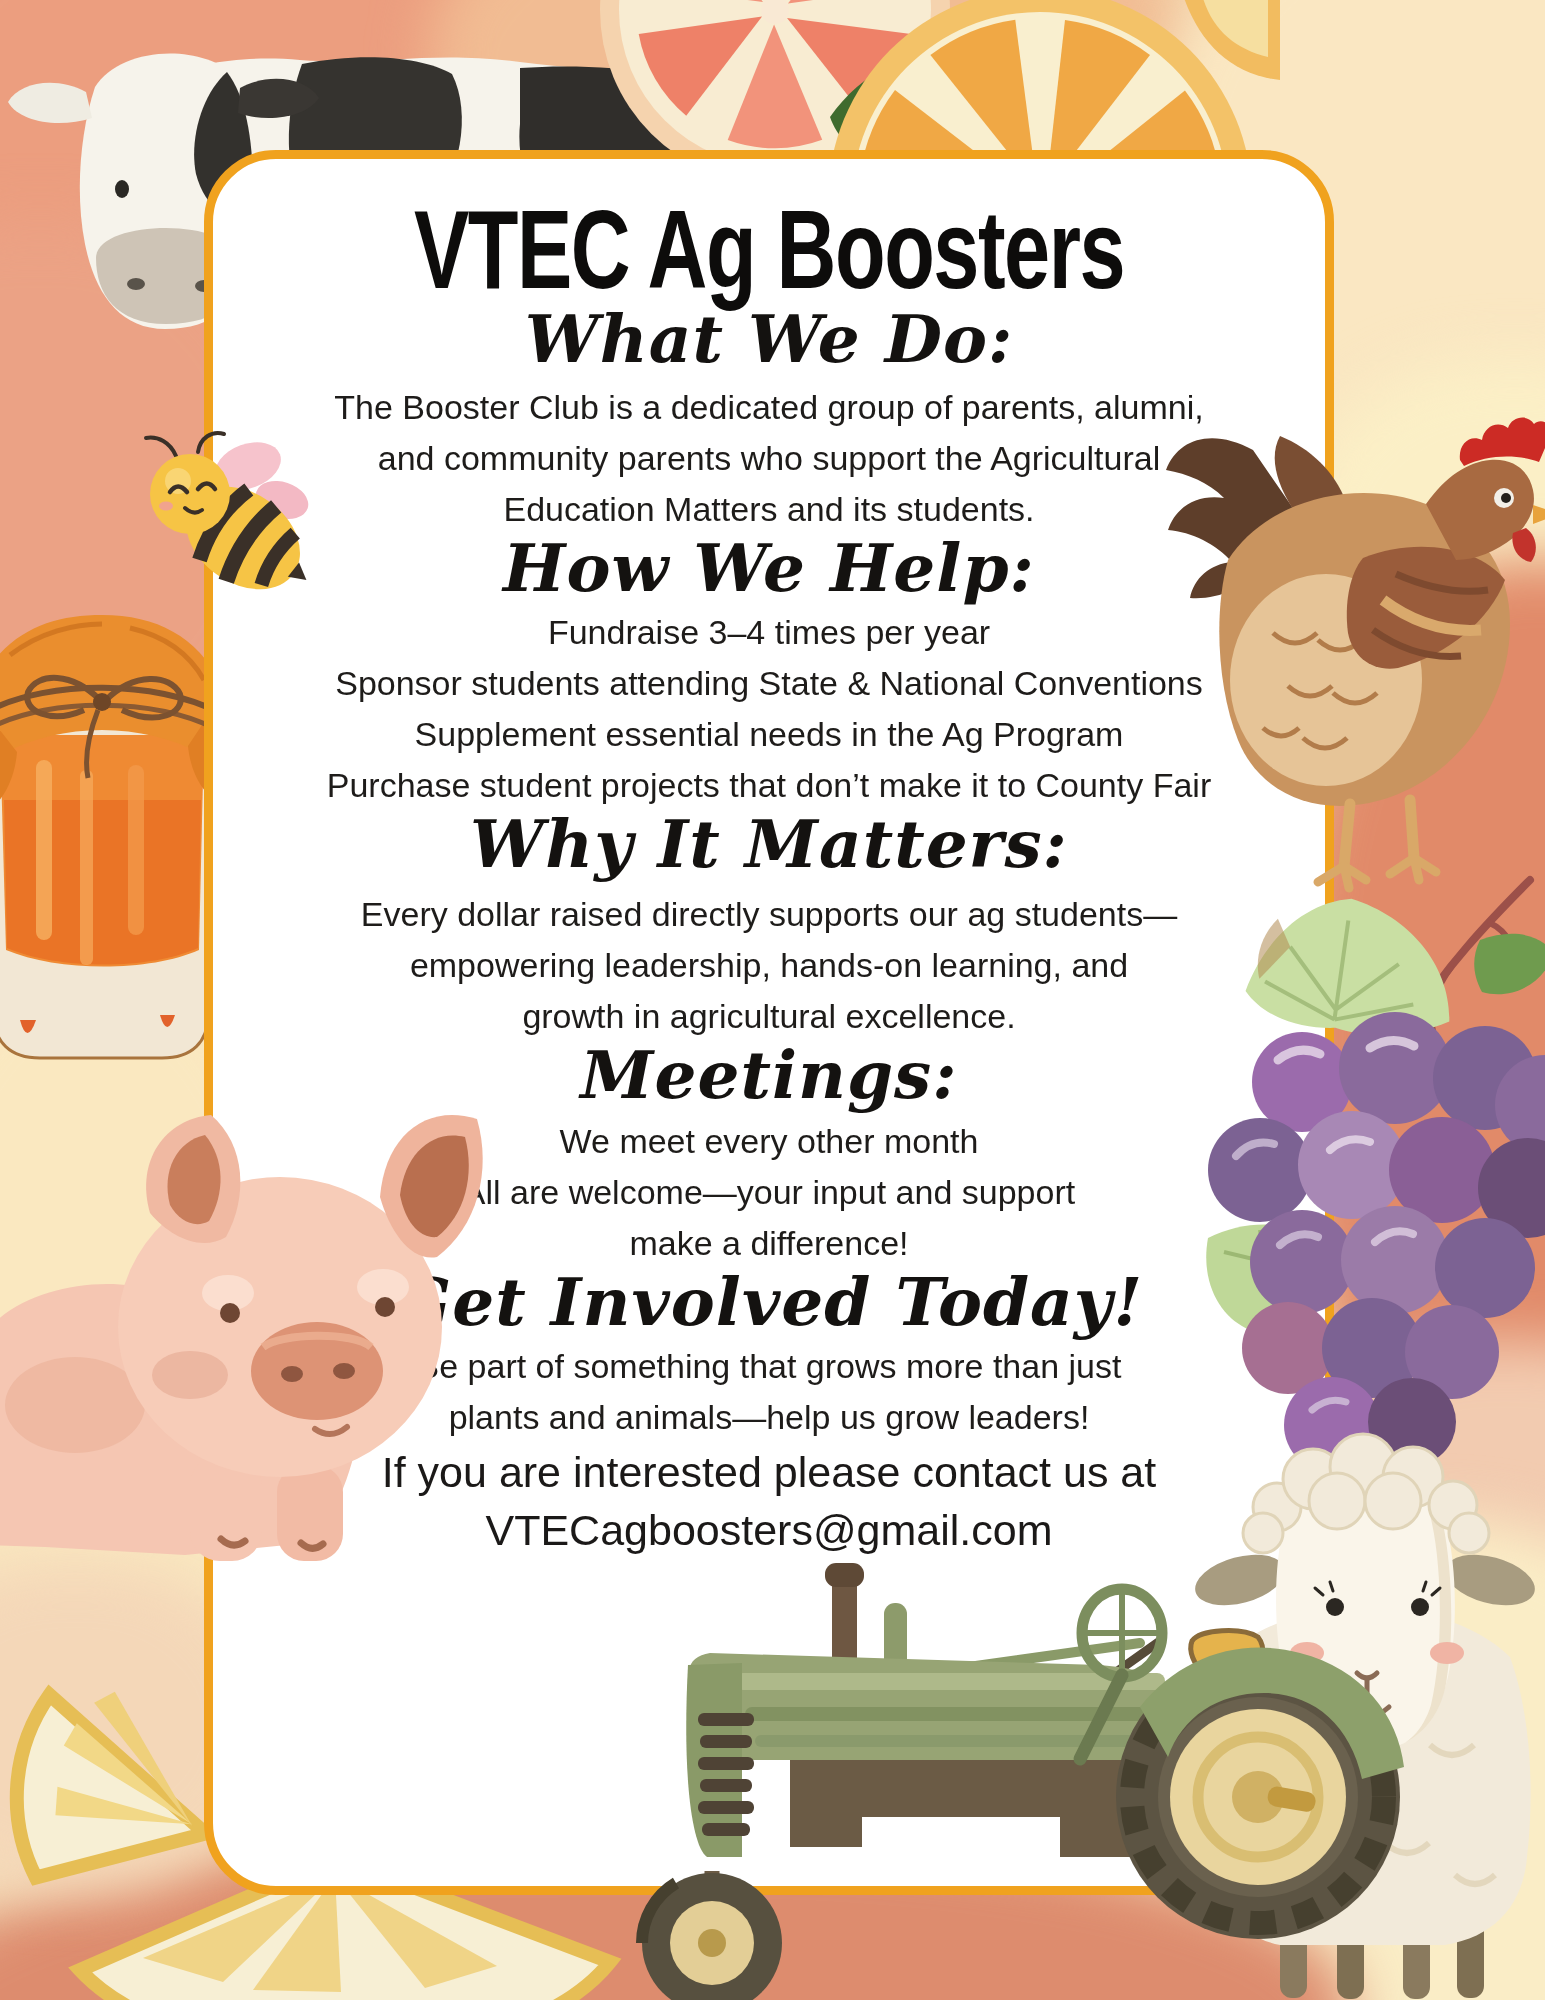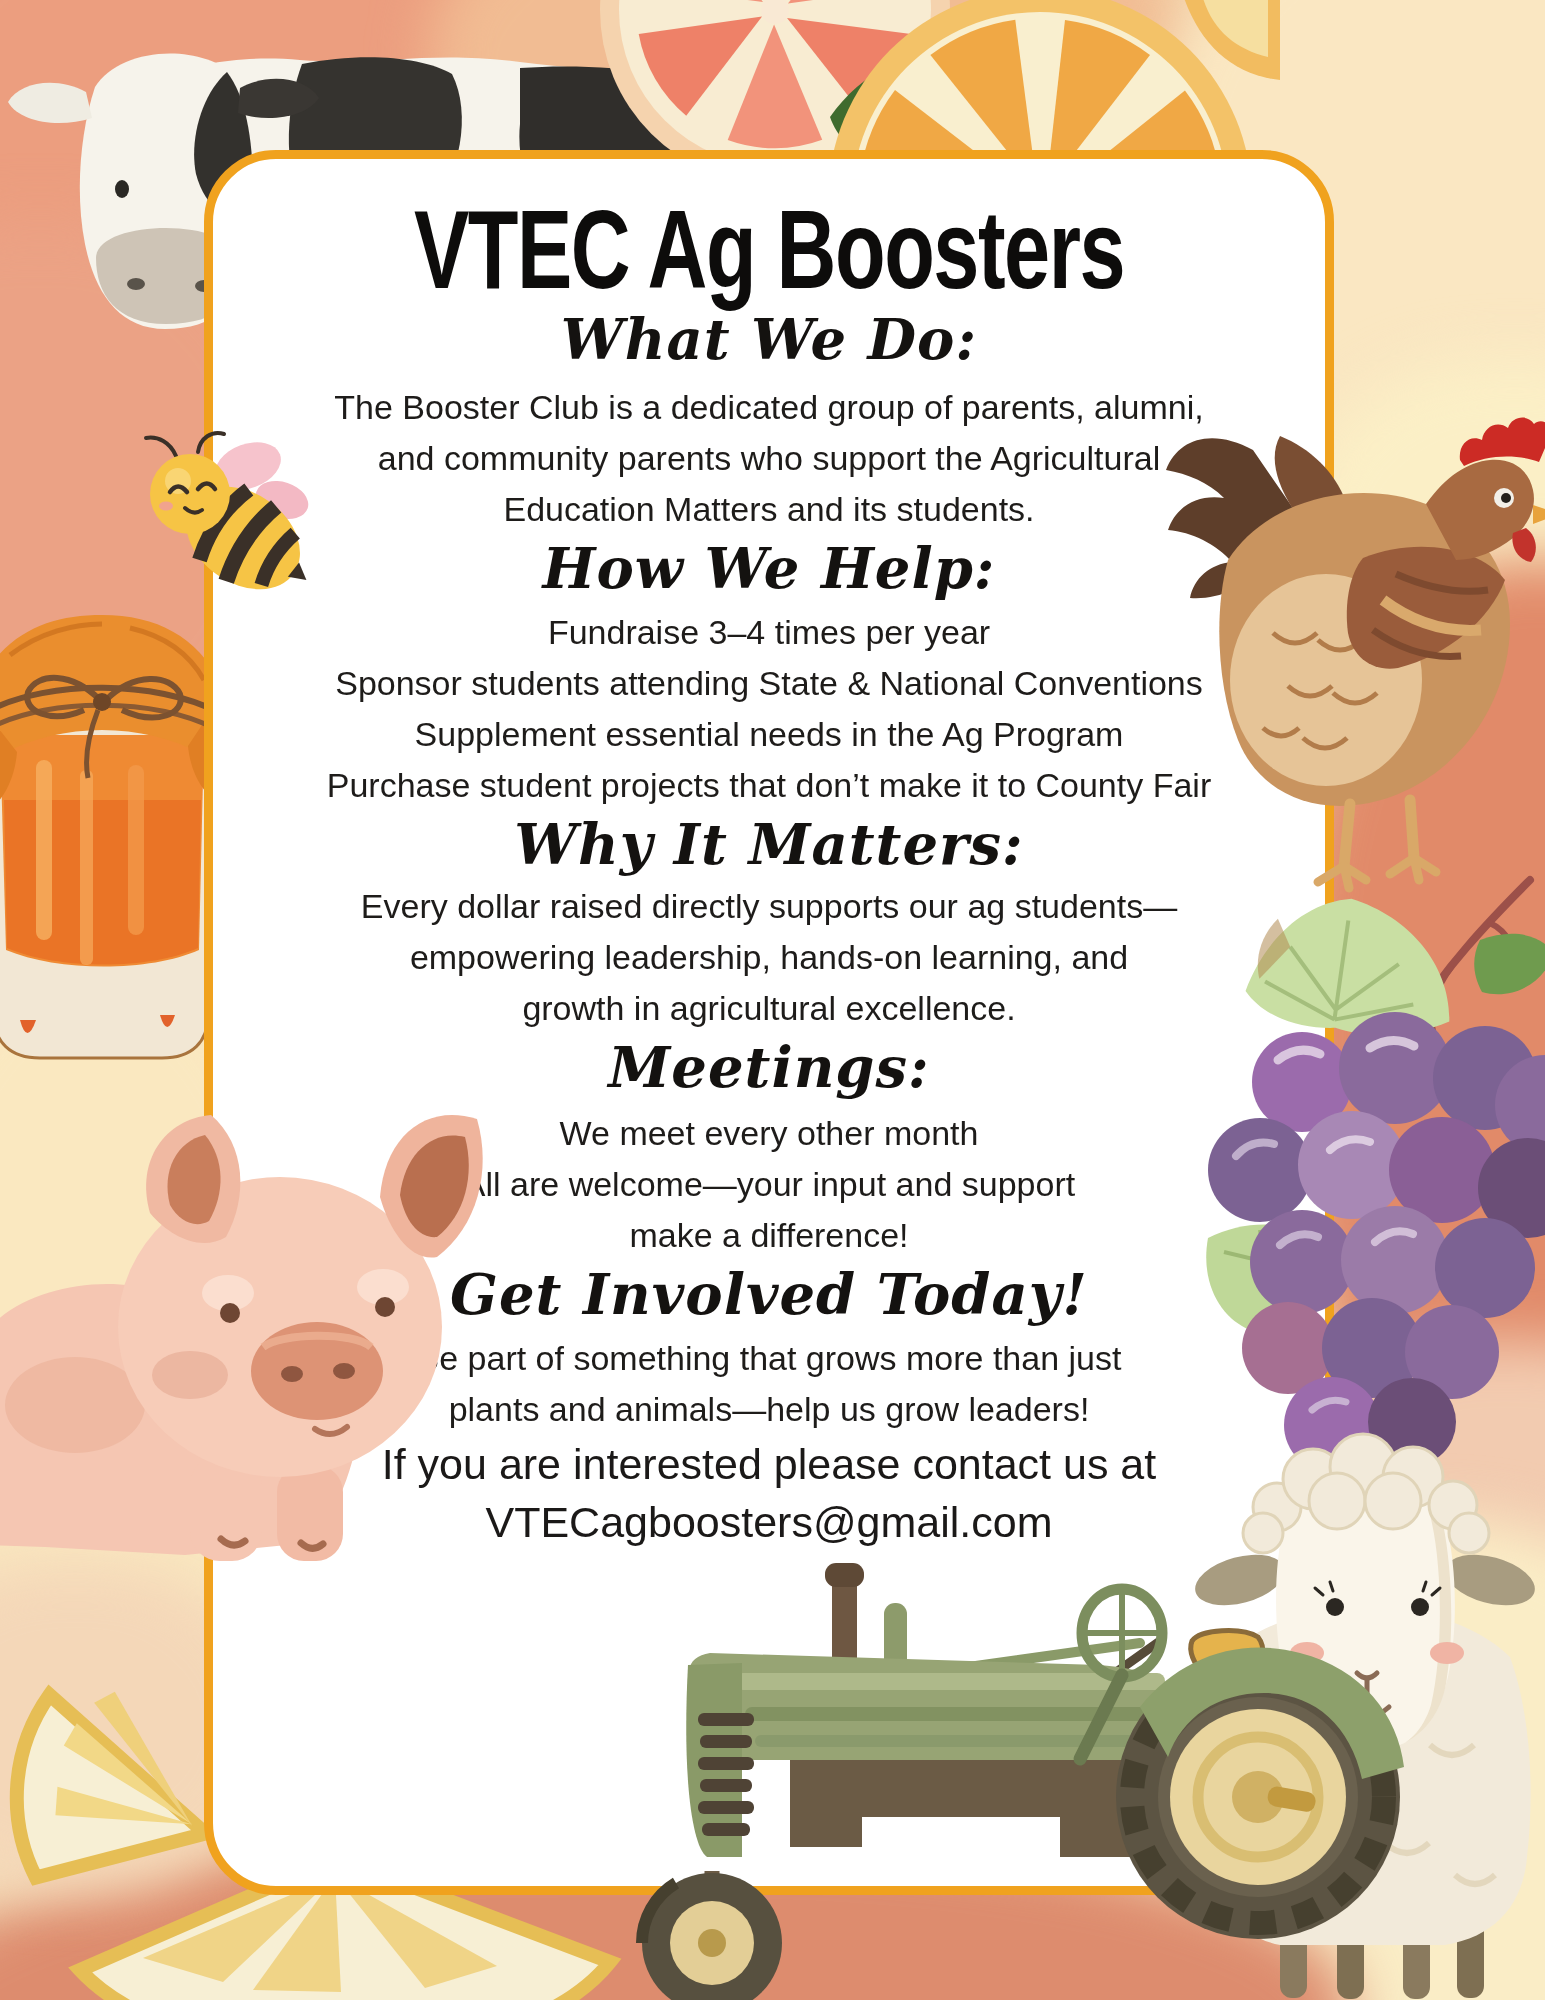--- a/index.html
+++ b/index.html
@@ -8,25 +8,25 @@
     font-family:"Liberation Sans",sans-serif;}
   .wash{position:absolute;border-radius:45%;filter:blur(28px);pointer-events:none;}
   .deco{position:absolute;pointer-events:none;}
   
   .card{position:absolute;left:204px;top:150px;width:1130px;height:1745px;
     background:#ffffff;border:9px solid #f0a21e;border-radius:72px;box-sizing:border-box;z-index:20;}
   .content{position:absolute;left:224px;top:168px;width:1090px;text-align:center;z-index:25;color:#1c1a19;}
   .title{margin:0;padding-top:26px;font-size:112px;line-height:112px;font-weight:900;color:#0d0c0b;
     letter-spacing:-2px;transform:scaleX(0.74);transform-origin:50% 50%;white-space:nowrap;}
   h2.script{margin:0;font-family:"DejaVu Serif",serif;font-style:italic;font-weight:700;
-    font-size:56px;line-height:66px;color:#141210;letter-spacing:1px;text-align:center;}
+    font-size:66px;line-height:66px;color:#141210;letter-spacing:1px;text-align:center;}
   .body{font-size:34px;line-height:51px;color:#1e1c1a;}
   .ln{white-space:nowrap;}
   .mt30{margin-top:30px}.mt26{margin-top:26px}.mt16{margin-top:8px}.mt40{margin-top:40px}.mt10{margin-top:10px}
-  .bm10{margin-top:10px}.bm8{margin-top:8px}.bm6{margin-top:6px}.bm4{margin-top:4px}
+  .bm10{margin-top:10px}.bm8{margin-top:8px}.bm6{margin-top:6px}.bm4{margin-top:12px}
   .contact{margin-top:0;font-size:43px;line-height:58px;color:#1b1918;}
   svg{display:block;}
 </style>
 </head>
 <body>
 
 <div id="poster">
 
   <div class="wash" style="left:-180px;top:-160px;width:1050px;height:820px;background:#ec9e7f;"></div>
   <div class="wash" style="left:-220px;top:220px;width:520px;height:560px;background:#eba285;"></div>

